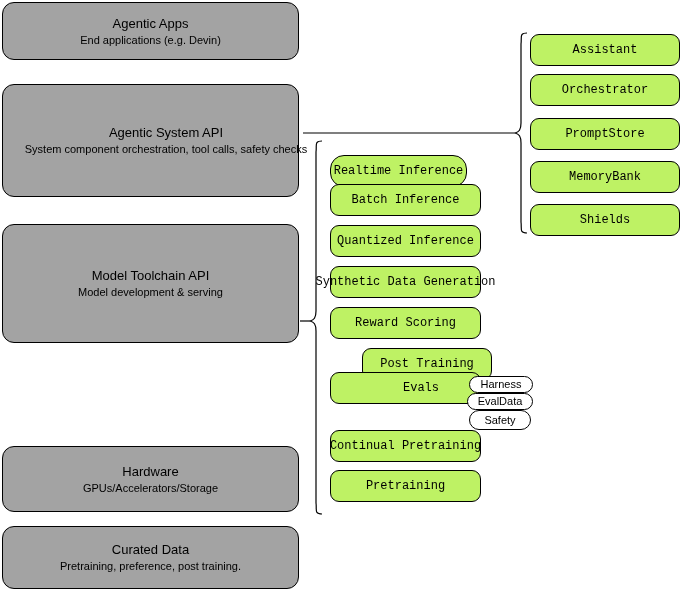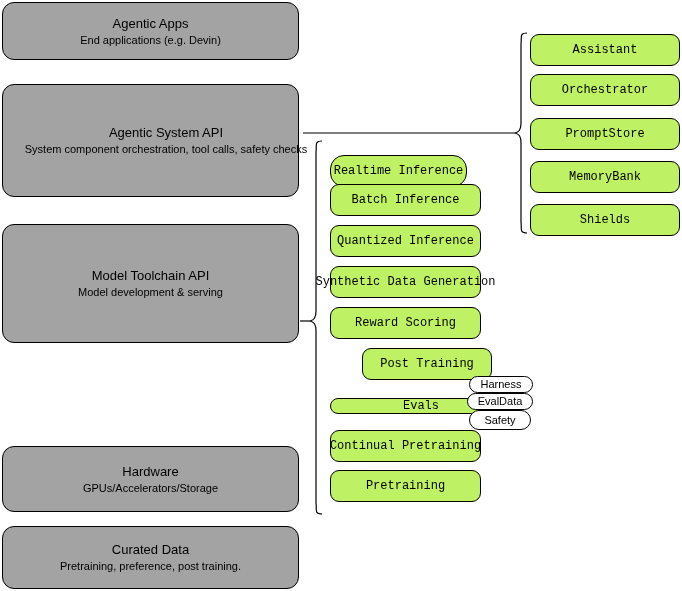--- a/index.html
+++ b/index.html
@@ -166,21 +166,21 @@
   </div>
 
   <div class="pill-box" style="left:330px; top:307px; width:151px; height:32px;">
     <div class="pill-label">Reward Scoring</div>
   </div>
 
   <div class="pill-box" style="left:330px; top:348px; width:130px; height:32px;margin-left:32px;">
     <div class="pill-label">Post Training</div>
   </div>
 
-  <div class="pill-box" style="left:330px; top:398px; width:151px; height:16px;padding-left:31px;">
+  <div class="pill-box" style="left:330px; top:372px; width:151px; height:32px;padding-left:31px;">
     <div class="pill-label">Evals</div>
   </div>
 
   <div class="pill-box" style="left:330px; top:430px; width:151px; height:32px;">
     <div class="pill-label">Continual Pretraining</div>
   </div>
 
   <div class="pill-box" style="left:330px; top:470px; width:151px; height:32px;">
     <div class="pill-label">Pretraining</div>
   </div>

